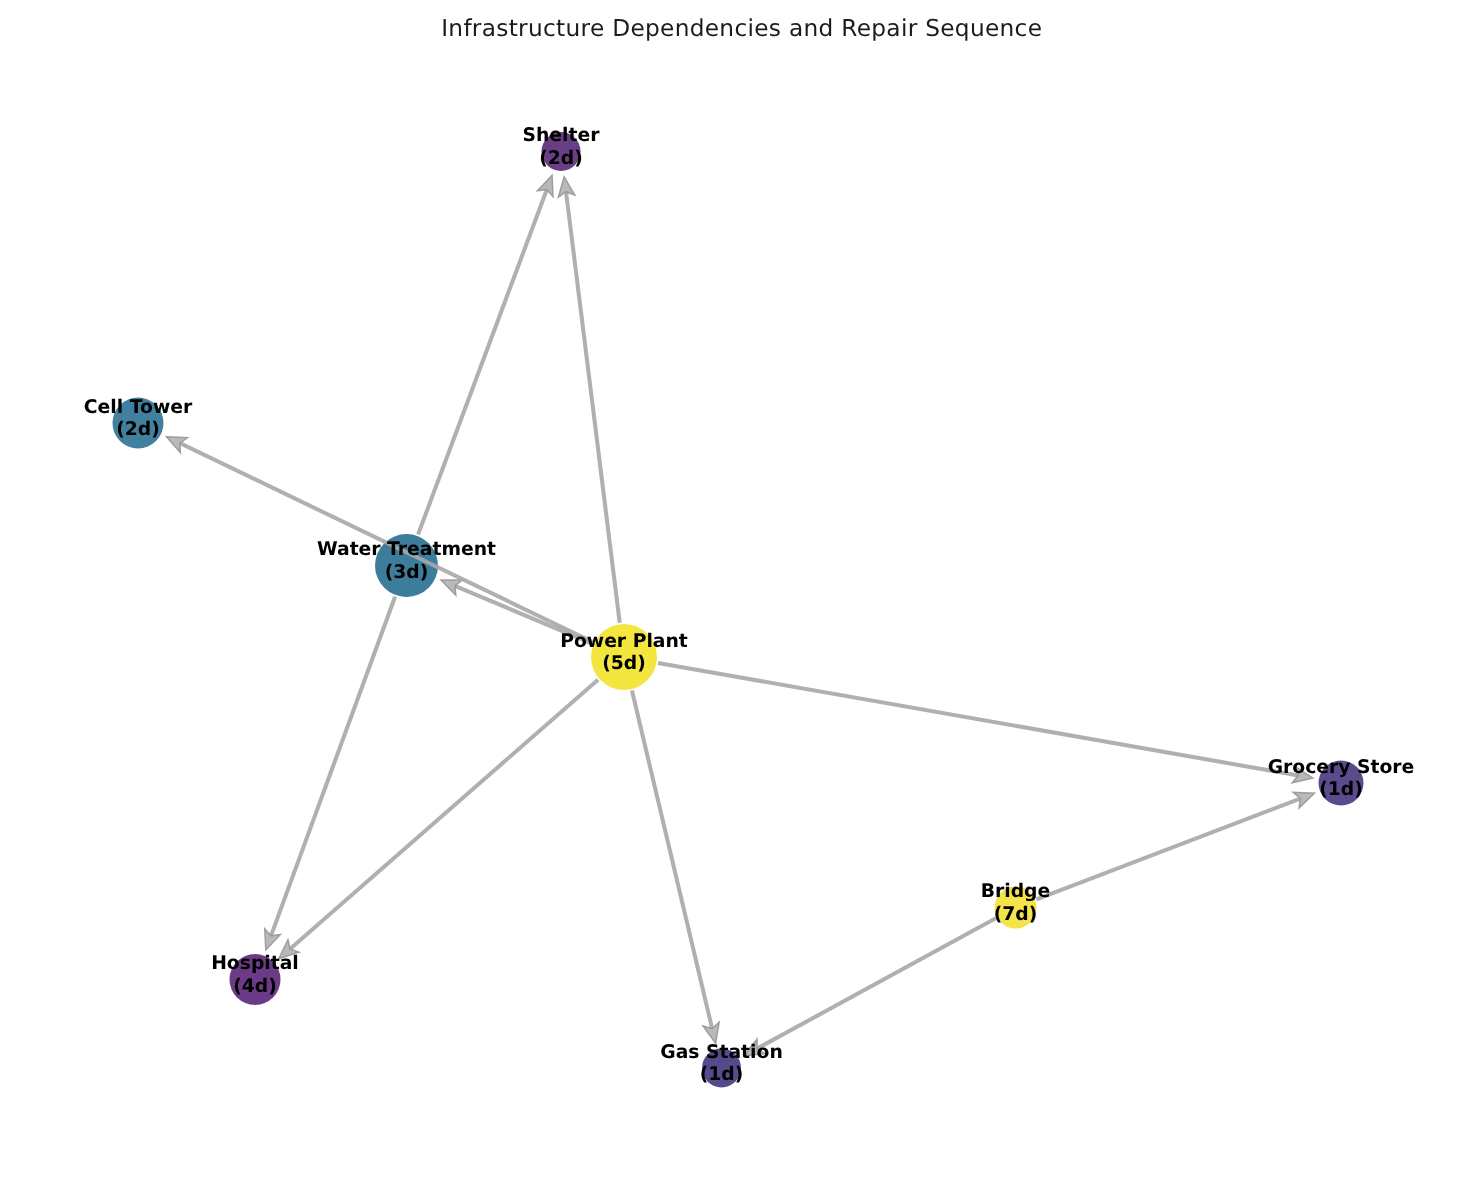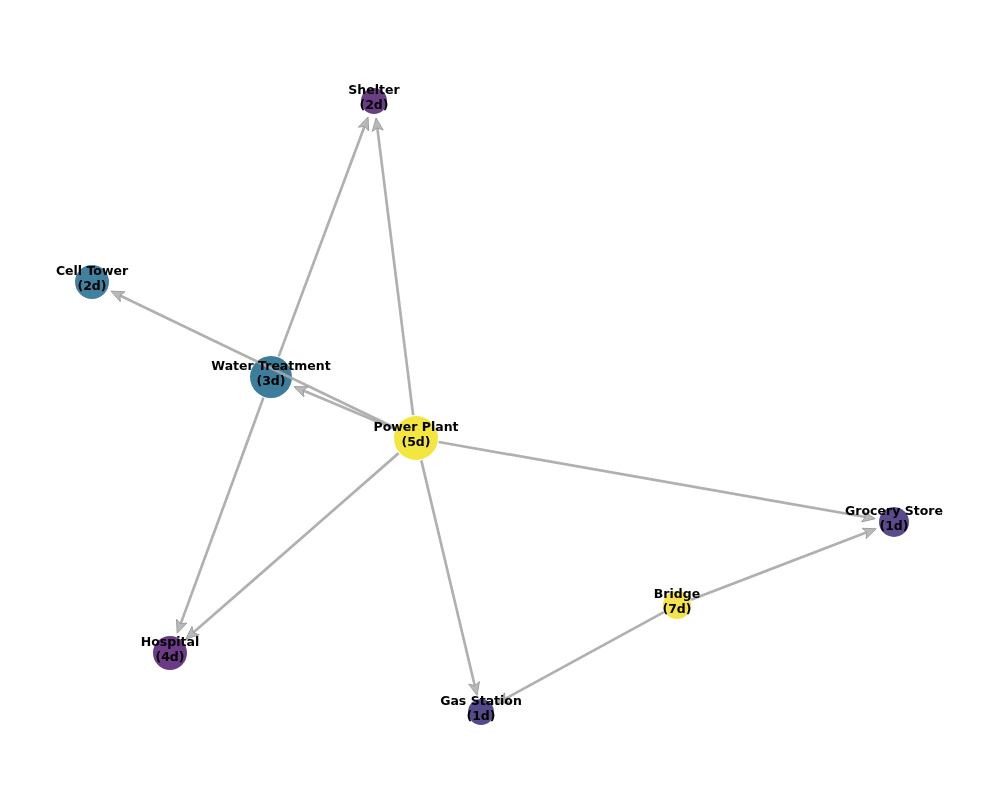--- a/index.html
+++ b/index.html
@@ -34,20 +34,21 @@
     font-family: "DejaVu Sans", "Liberation Sans", sans-serif;
     font-weight: bold;
     font-size: 12.5px;
     fill: #000000;
   }
 </style>
 </head>
 <body>
 
 <div class="figure">
+  <div class="title">Infrastructure Dependencies and Repair Sequence</div>
   <svg class="graph-canvas" id="graph-svg" width="989" height="790" viewBox="0 0 989 790">
       <g>
         <circle cx="374" cy="101" r="13" fill="#6A3E84"></circle>
         <circle cx="92" cy="282" r="17" fill="#41809E"></circle>
         <circle cx="271" cy="377" r="21" fill="#3C7D9B"></circle>
         <circle cx="416" cy="438" r="22" fill="#F3E63F"></circle>
         <circle cx="894" cy="522" r="15" fill="#5B4B8C"></circle>
         <circle cx="677" cy="605" r="14" fill="#F5E34A"></circle>
         <circle cx="170" cy="653" r="17" fill="#6C3B87"></circle>
         <circle cx="481" cy="712" r="13" fill="#564B8A"></circle>

